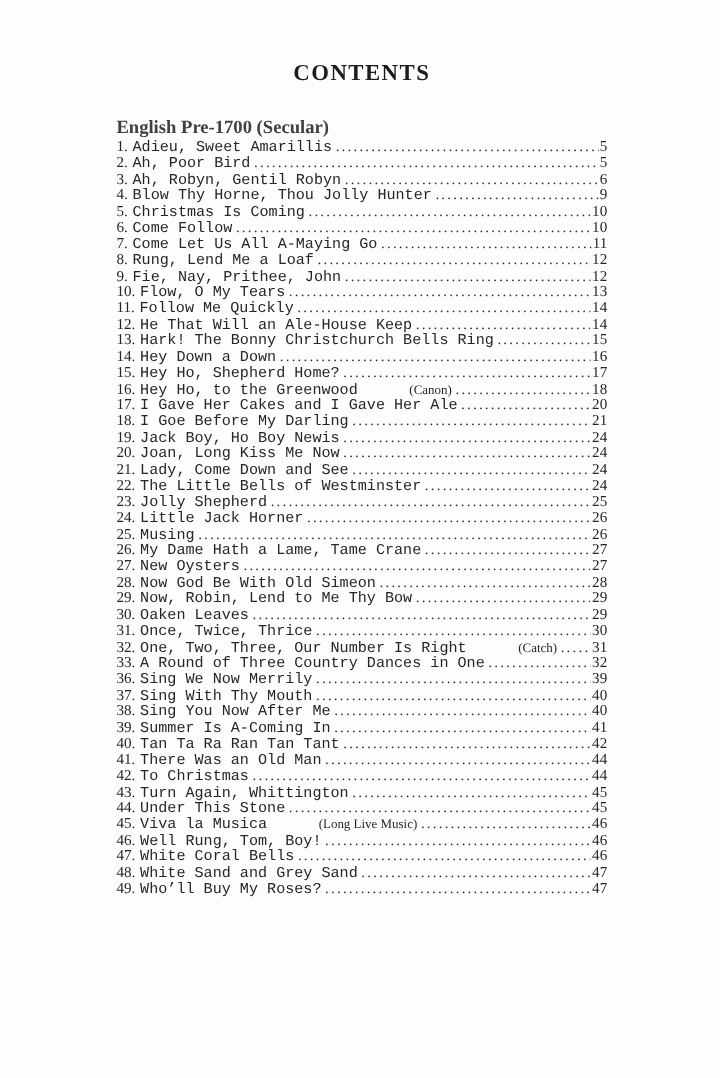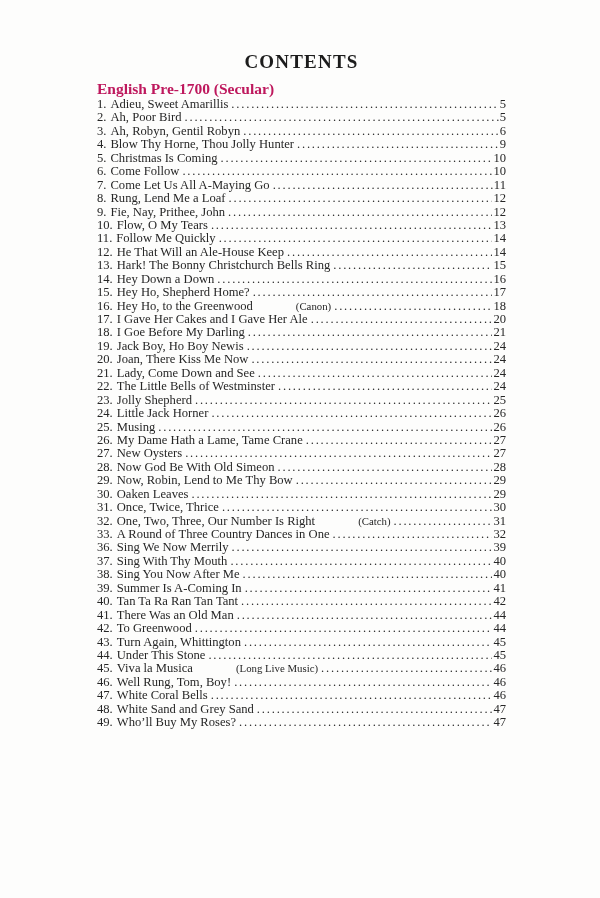--- a/index.html
+++ b/index.html
@@ -21,37 +21,37 @@
   .contents-title {
     margin: 0;
     text-align: center;
     font-size: 19px;
     line-height: 22px;
     font-weight: bold;
     letter-spacing: 1.2px;
     color: #1c1c1c;
   }
   .section-heading {
-    margin: 7px 0 1px 0;
+    margin: 25px 0 1px 0;
     font-size: 15.5px;
     line-height: 17px;
     font-weight: bold;
-    color: #be185d;
+    color: #404040;
   }
   .toc-list { width: 100%; }
   .toc-row {
     display: flex;
     align-items: baseline;
     font-size: 12.6px;
     line-height: 13.45px;
     height: 13.45px;
     white-space: nowrap;
   }
   .num { margin-right: 4px; flex: none; }
-  .title { flex: none; }
+  .title { flex: none; font-family: Liberation Mono, monospace; }
   .note { font-size: 10.8px; margin-left: 3px; flex: none; padding-left: 40px; }
   .leader {
     flex: 1 1 auto;
     overflow: hidden;
     margin: 0 1px 0 3px;
     min-width: 8px;
   }
   .leader::after {
     content: "................................................................................................................................................................................................................................................................";
     letter-spacing: 1.8px;
@@ -214,21 +214,21 @@
   <div class="toc-row">
     <span class="num">19.</span>
     <span class="title">Jack Boy, Ho Boy Newis</span>
 
     <span class="leader"></span>
     <span class="pagenum">24</span>
   </div>
 
   <div class="toc-row">
     <span class="num">20.</span>
-    <span class="title">Joan, There Kiss Me Now</span>
+    <span class="title">Joan, Long Kiss Me Now</span>
 
     <span class="leader"></span>
     <span class="pagenum">24</span>
   </div>
 
   <div class="toc-row">
     <span class="num">21.</span>
     <span class="title">Lady, Come Down and See</span>
 
     <span class="leader"></span>
@@ -376,21 +376,21 @@
   <div class="toc-row">
     <span class="num">41.</span>
     <span class="title">There Was an Old Man</span>
 
     <span class="leader"></span>
     <span class="pagenum">44</span>
   </div>
 
   <div class="toc-row">
     <span class="num">42.</span>
-    <span class="title">To Greenwood</span>
+    <span class="title">To Christmas</span>
 
     <span class="leader"></span>
     <span class="pagenum">44</span>
   </div>
 
   <div class="toc-row">
     <span class="num">43.</span>
     <span class="title">Turn Again, Whittington</span>
 
     <span class="leader"></span>

